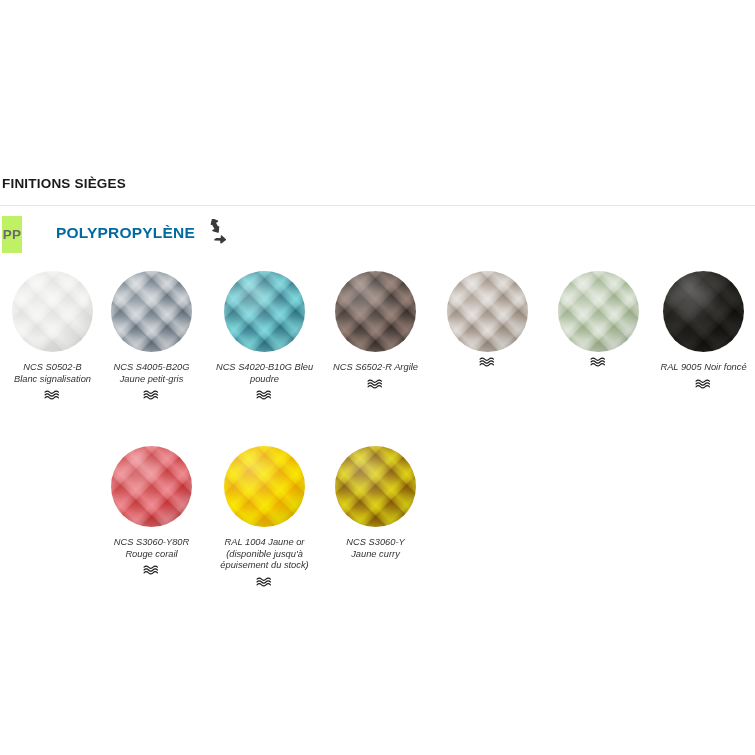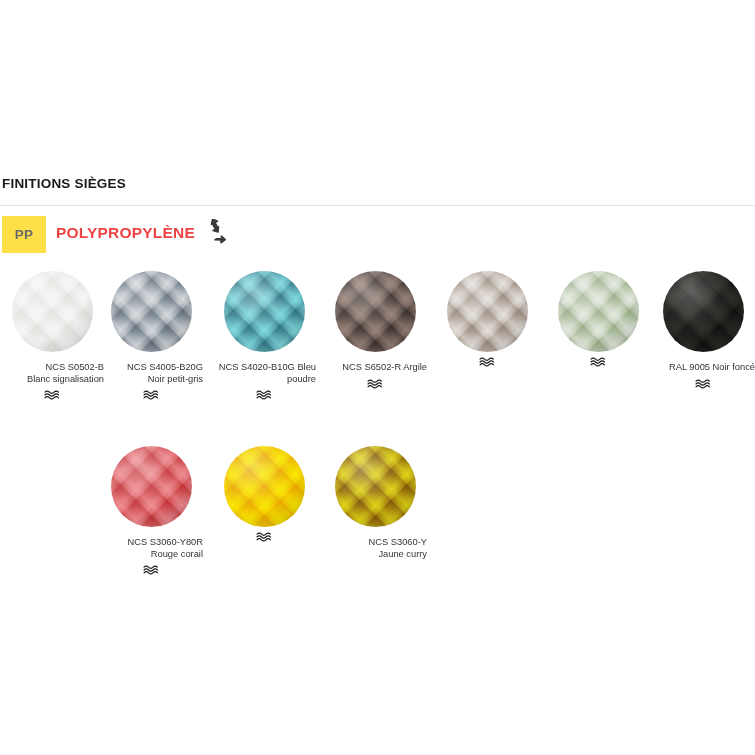--- a/index.html
+++ b/index.html
@@ -49,38 +49,38 @@
     position: absolute;
     left: 0;
     top: 208px;
     width: 755px;
     height: 38px;
   }
   .material-badge {
     position: absolute;
     left: 2px;
     top: 0;
-    width: 44px;
+    width: 20px;
     height: 37px;
-    background: #fde047;
+    background: #bef264;
     color: #6b6b6b;
     font-size: 13.5px;
     font-weight: bold;
     display: flex;
     align-items: center;
     justify-content: center;
     letter-spacing: 0.3px;
   }
   .material-name {
     position: absolute;
     left: 56px;
     top: 8px;
     font-size: 15.5px;
     font-weight: bold;
-    color: #ef4444;
+    color: #0369a1;
     letter-spacing: 0.2px;
   }
   .recycle-icon {
     position: absolute;
     left: 198px;
     top: 211px;
     width: 30px;
     height: 28px;
   }
 
@@ -93,21 +93,22 @@
   }
   .row {
     position: relative;
     width: 755px;
     height: 175px;
   }
   .swatch-cell {
     position: absolute;
     top: 0;
     width: 107px;
-    text-align: right;
+    text-align: center;
+    font-style: italic;
   }
   .swatch-disc {
     width: 81px;
     height: 81px;
     margin: 5px auto 0 auto;
     border-radius: 50%;
     position: relative;
     overflow: hidden;
   }
   
@@ -213,21 +214,21 @@
         </svg>
       </div>
 
       <div class="swatch-cell c1">
         <div class="swatch-disc" title="NCS S4005-B20G Gris petit-gris" style="background-color: rgb(141, 151, 160);">
           <div class="quilt"></div>
           <div class="gloss"></div>
         </div>
         <div class="swatch-label">
           <div>NCS S4005-B20G</div>
-          <div>Noir petit-gris</div>
+          <div>Jaune petit-gris</div>
         </div>
         <svg class="wave-icon" viewBox="0 0 20 12">
           <g fill="none" stroke="#1a1a1a" stroke-width="1.1" stroke-linecap="round">
             <path d="M2 3.2 q2.2 -2.2 4.5 0 t4.5 0 t4.5 0"></path>
             <path d="M2 6.0 q2.2 -2.2 4.5 0 t4.5 0 t4.5 0"></path>
             <path d="M2 8.8 q2.2 -2.2 4.5 0 t4.5 0 t4.5 0"></path>
           </g>
         </svg>
       </div>
 
@@ -332,20 +333,25 @@
             <path d="M2 8.8 q2.2 -2.2 4.5 0 t4.5 0 t4.5 0"></path>
           </g>
         </svg>
       </div>
 
       <div class="swatch-cell c2">
         <div class="swatch-disc" title="RAL 1004 Jaune or" style="background-color: rgb(240, 192, 0);">
           <div class="quilt"></div>
           <div class="gloss"></div>
         </div>
+        <div class="swatch-label">
+          <div>RAL 1004 Jaune or</div>
+          <div>(disponible jusqu'à</div>
+          <div>épuisement du stock)</div>
+        </div>
         <svg class="wave-icon" viewBox="0 0 20 12">
           <g fill="none" stroke="#1a1a1a" stroke-width="1.1" stroke-linecap="round">
             <path d="M2 3.2 q2.2 -2.2 4.5 0 t4.5 0 t4.5 0"></path>
             <path d="M2 6.0 q2.2 -2.2 4.5 0 t4.5 0 t4.5 0"></path>
             <path d="M2 8.8 q2.2 -2.2 4.5 0 t4.5 0 t4.5 0"></path>
           </g>
         </svg>
       </div>
 
       <div class="swatch-cell c3">

